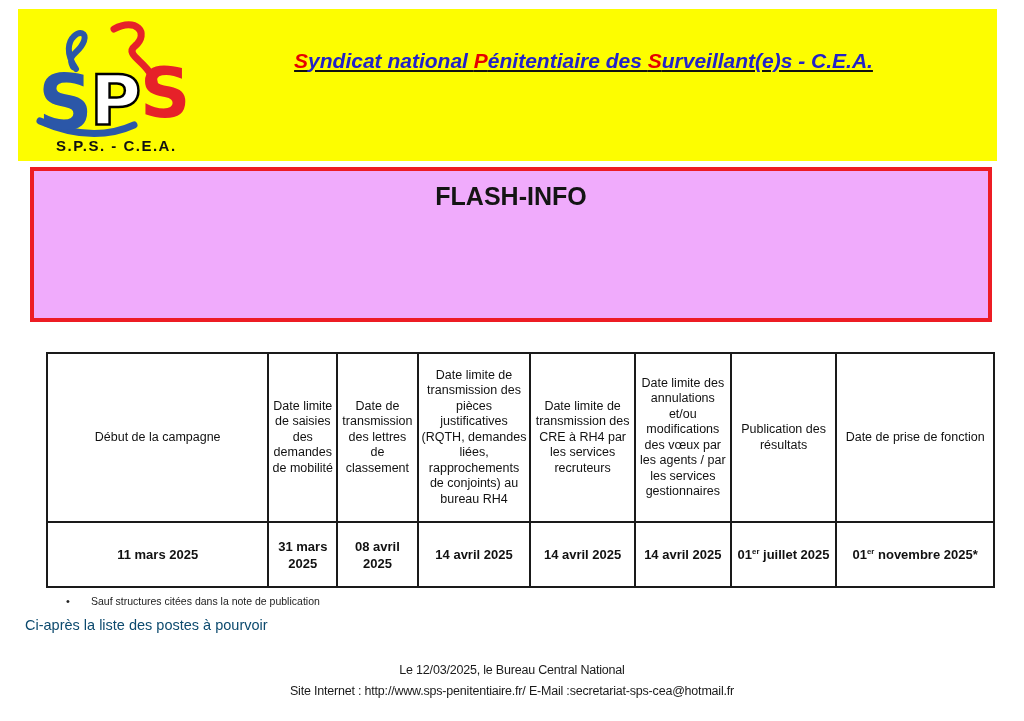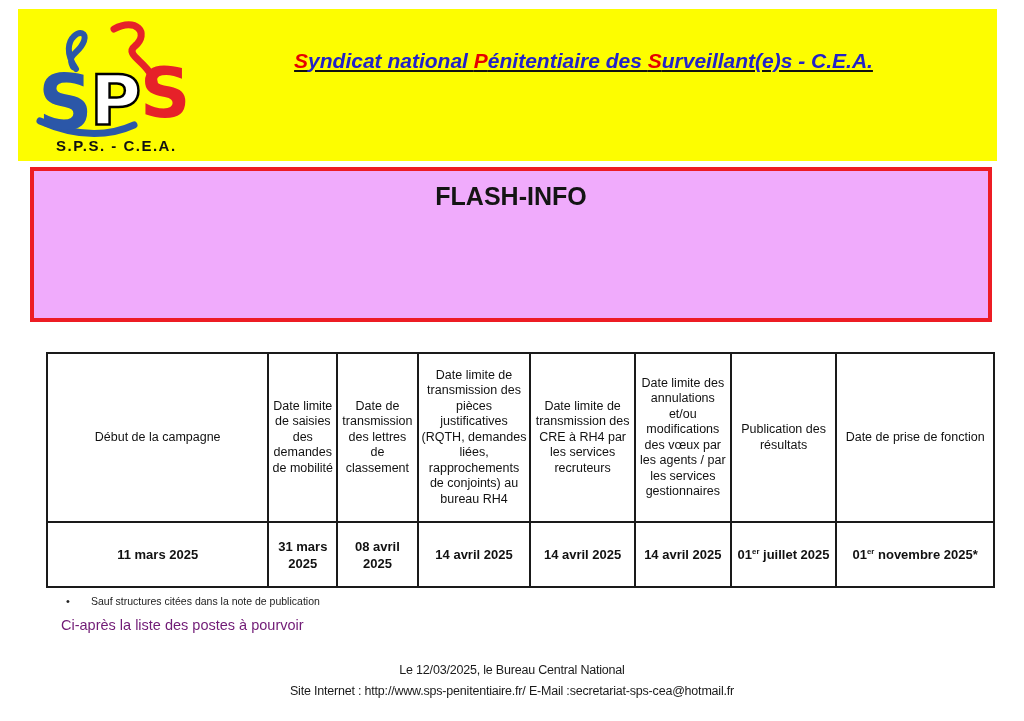--- a/index.html
+++ b/index.html
@@ -34,21 +34,21 @@
   .schedule td:nth-child(2){width:66px;}
   .schedule td:nth-child(3){width:77px;}
   .schedule td:nth-child(4){width:108px;}
   .schedule td:nth-child(5){width:100px;}
   .schedule td:nth-child(6){width:92px;}
   .schedule td:nth-child(7){width:101px;}
   .schedule td:nth-child(8){width:151px;}
   
   .footnote{position:absolute;left:66px;top:595px;font-size:10.5px;color:#222;}
   .footnote .bullet{display:inline-block;width:25px;font-size:11px;}
-  .ciapres{position:absolute;left:25px;top:617px;font-size:14.5px;color:#701a75;margin-left:36px;}
+  .ciapres{position:absolute;left:25px;top:617px;font-size:14.5px;color:#0c4a6e;}
   .footer-line{position:absolute;left:0;width:100%;text-align:center;font-size:12.5px;color:#1a1a1a;letter-spacing:-0.2px;}
   .footer-line.l1{top:663px;}
   .footer-line.l2{top:684px;}
 </style>
 </head>
 <body>
 
 <div class="banner">
   <svg class="logo" viewBox="0 0 200 146" xmlns="http://www.w3.org/2000/svg">
 

